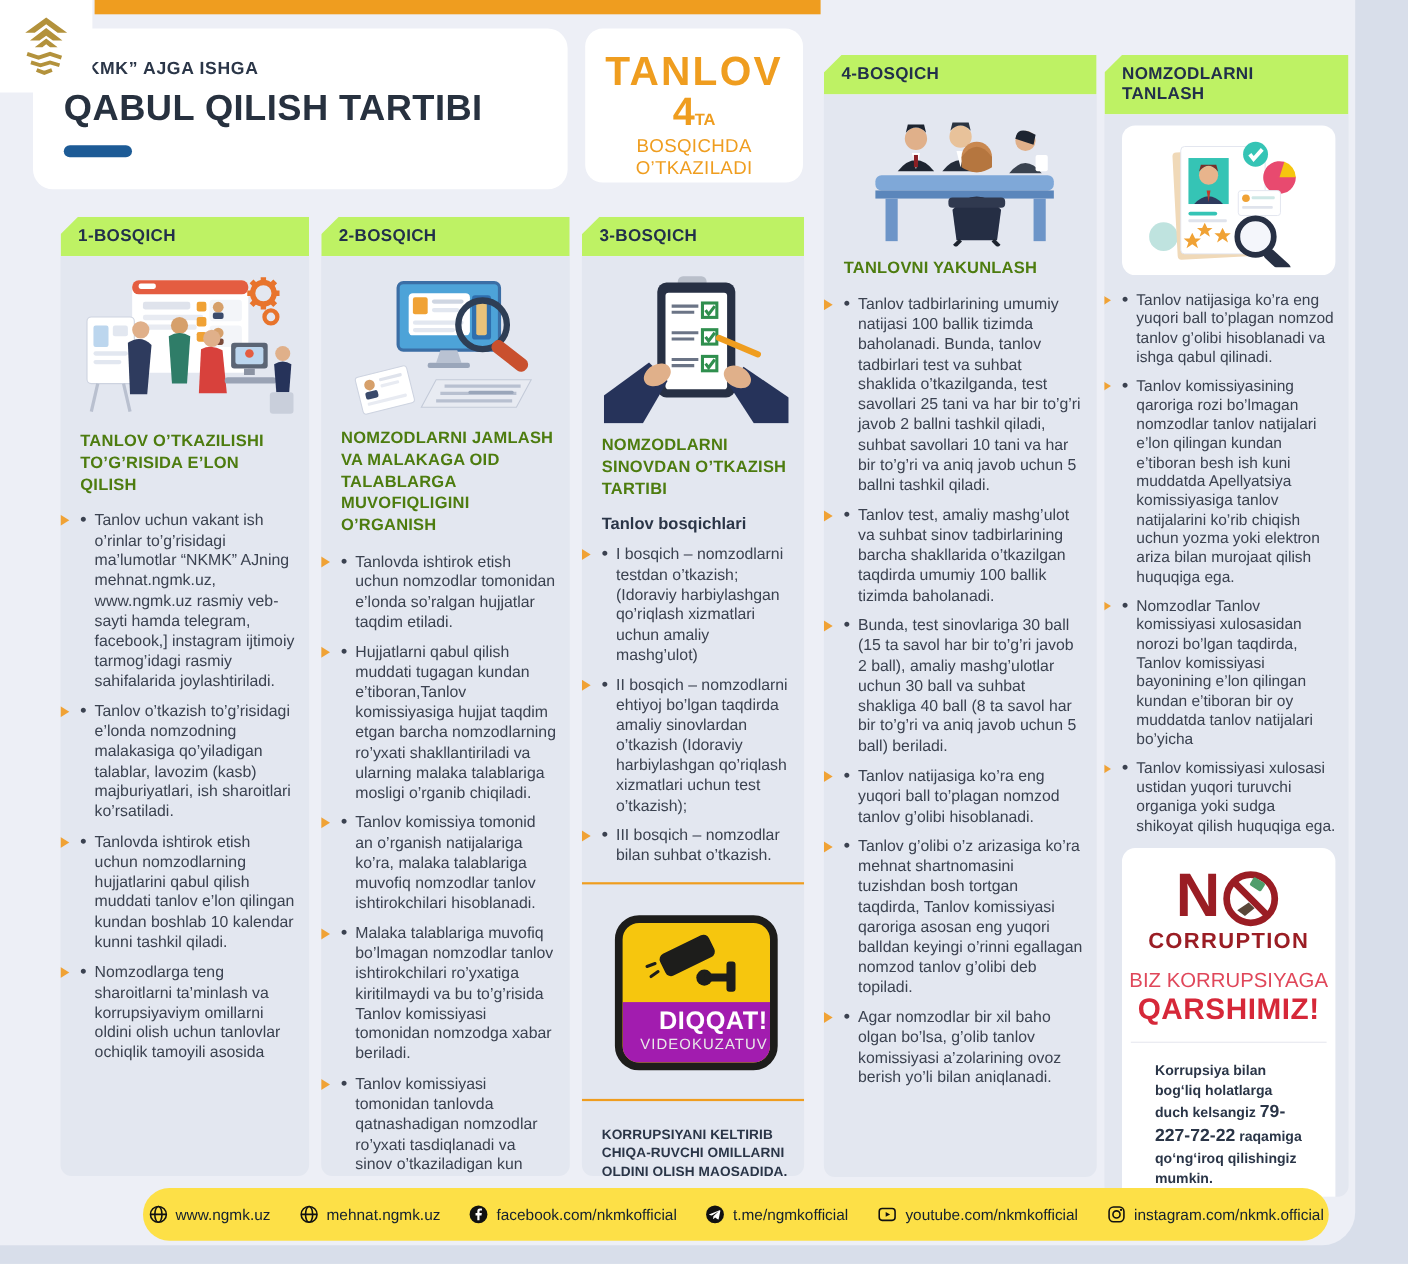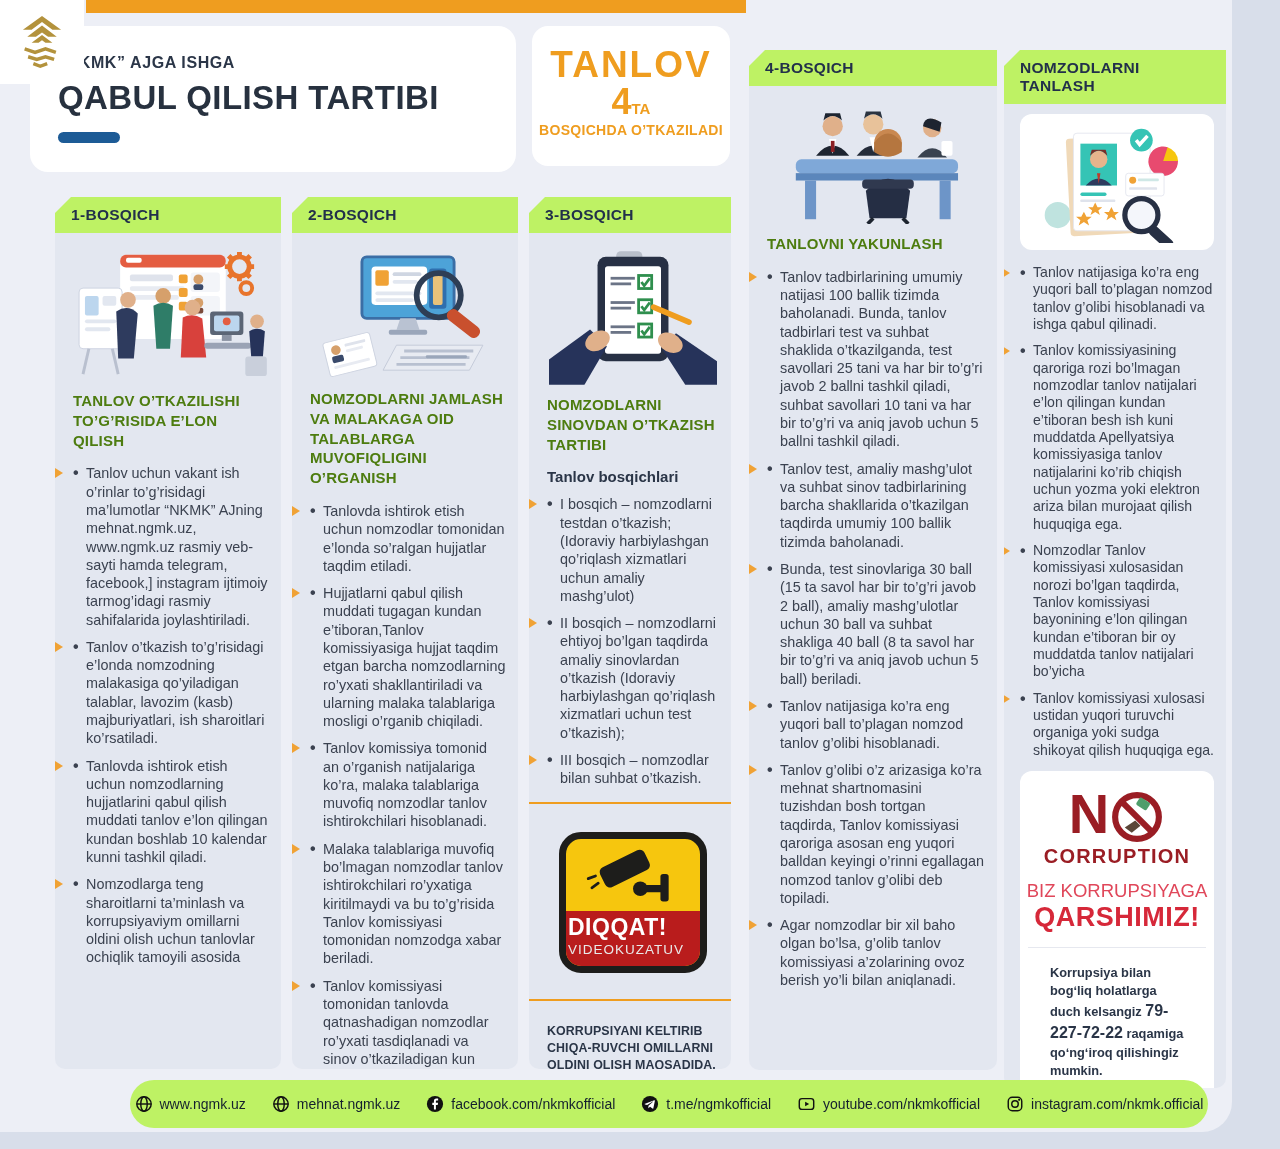--- a/index.html
+++ b/index.html
@@ -14,21 +14,21 @@
   .logo-box{position:absolute;left:0;top:0;width:84px;height:84px;background:#ffffff;border-bottom-right-radius:18px;display:flex;align-items:center;justify-content:center;z-index:3}
   .top-strip{position:absolute;left:86px;top:0;width:660px;height:13px;background:#ef9d1f;z-index:2}
   .title-card{position:absolute;left:30px;top:26px;width:486px;height:146px;background:#fff;border-radius:18px;padding:28px 0 0 28px;box-sizing:border-box;z-index:2}
   .tagline{font-size:16px;font-weight:bold;color:#2b3648;letter-spacing:.6px}
   .title{font-size:33px;font-weight:bold;color:#27313f;margin:7px 0 0;letter-spacing:.4px}
   .dash{width:62px;height:11px;border-radius:6px;background:#1d5b96;margin-top:15px}
   .badge-card{position:absolute;left:532px;top:26px;width:198px;height:140px;background:#fff;border-radius:16px;text-align:center;color:#ef9d1f;padding-top:18px;box-sizing:border-box;z-index:2}
   .badge-word{font-size:37px;font-weight:bold;letter-spacing:2px}
   .badge-num{font-size:36px;font-weight:bold;line-height:.9}
   .badge-ta{font-size:15px;font-weight:bold}
-  .badge-line2{font-size:14px;font-weight:bold;margin-top:4px;letter-spacing:.3px}
+  .badge-line2{font-size:17px;font-weight:normal;margin-top:4px;letter-spacing:.3px}
 
   
   .col{position:absolute}
   .col-head{background:#bef264;color:#22304a;font-weight:bold;font-size:15.5px;letter-spacing:.3px;
     padding:9px 10px 9px 16px;clip-path:polygon(16px 0,100% 0,100% 100%,0 100%,0 16px)}
   .col-body{background:#e3e7f0;border-radius:0 0 10px 10px;padding:10px 12px 18px 18px;box-sizing:border-box;overflow:hidden}
   .h836{height:836px}.h984{height:984px}
   .illus{display:flex;justify-content:center;align-items:center;margin:6px 0 10px}
   .sub{font-size:15px;font-weight:bold;color:#4d7c0f;line-height:1.32;margin:6px 0 14px;letter-spacing:.2px}
   .intro{font-size:15px;font-weight:bold;color:#2a3547;margin:2px 0 10px}
@@ -36,39 +36,39 @@
   .b{position:relative;display:grid;grid-template-columns:13px 1fr;margin:0 0 9px}
   .b::before{content:"";position:absolute;left:-18px;top:4px;border-left:8px solid #f0a235;border-top:5px solid transparent;border-bottom:5px solid transparent}
   .dot::before{content:"\2022";color:#3b4250;font-weight:bold}
   .btx{font-size:14.4px;line-height:1.27;color:#3b4250}
   .tight .btx{font-size:14.1px;line-height:1.23}
   .divider{border:none;border-top:2px solid #ef9d1f;margin:14px -12px 0 -18px}
 
   
   .sign{width:134px;margin:28px auto 0;background:#f6c60e;border:7px solid #1d1d1b;border-radius:22px;overflow:hidden}
   .sign-top{height:72px;display:flex;align-items:center;justify-content:center}
-  .sign-band{background:#b91c1c;text-align:left;padding:3px 2px 9px}
+  .sign-band{background:#a21caf;text-align:right;padding:3px 2px 9px}
   .sign-title{color:#fff;font-weight:bold;font-size:23px;letter-spacing:.5px}
   .sign-sub{color:#e9e9e9;font-size:13.5px;letter-spacing:1px;margin-top:1px}
   .caption{font-size:12.4px;font-weight:bold;color:#2a3547;line-height:1.4;margin-top:22px;letter-spacing:.1px}
 
   
   .cv-card{background:#fff;border-radius:12px;height:136px;display:flex;align-items:center;justify-content:center;margin-bottom:14px}
   .nc-card{background:#fff;border-radius:12px;margin-top:12px;padding:18px 0 4px}
   .nc-logo{display:flex;align-items:flex-start;justify-content:center}
   .nc-n{font-size:56px;font-weight:bold;color:#9a1d24;line-height:.9}
   .nc-word{font-size:20px;font-weight:bold;color:#9a1d24;letter-spacing:1.2px;text-align:center;margin-top:0px}
   .nc-l1{font-size:18.5px;font-weight:normal;color:#e0475a;text-align:center;margin-top:12px}
   .nc-l2{font-size:27px;font-weight:bold;color:#d62839;text-align:center;letter-spacing:.5px}
   .nc-hr{border:none;border-top:1px solid #e6e8ef;margin:14px 8px 10px}
   .nc-note{font-size:12.8px;font-weight:bold;color:#2a3547;line-height:1.4;margin:16px;padding:0 14px 12px}
   .nc-phone{font-size:16px;font-weight:bold}
 
   
-  .footer{position:absolute;left:130px;top:1080px;width:1078px;height:48px;background:#bef264;border-radius:26px;
+  .footer{position:absolute;left:130px;top:1080px;width:1078px;height:48px;background:#fde047;border-radius:26px;
     display:flex;align-items:center;justify-content:center;gap:26px;z-index:2}
   .flink{display:flex;align-items:center;gap:7px;color:#14202e;font-size:14px;text-decoration:none}
   .flink svg{display:block}
 </style>
 </head>
 <body>
 
 <div class="poster"></div>
 
 <div class="logo-box">

